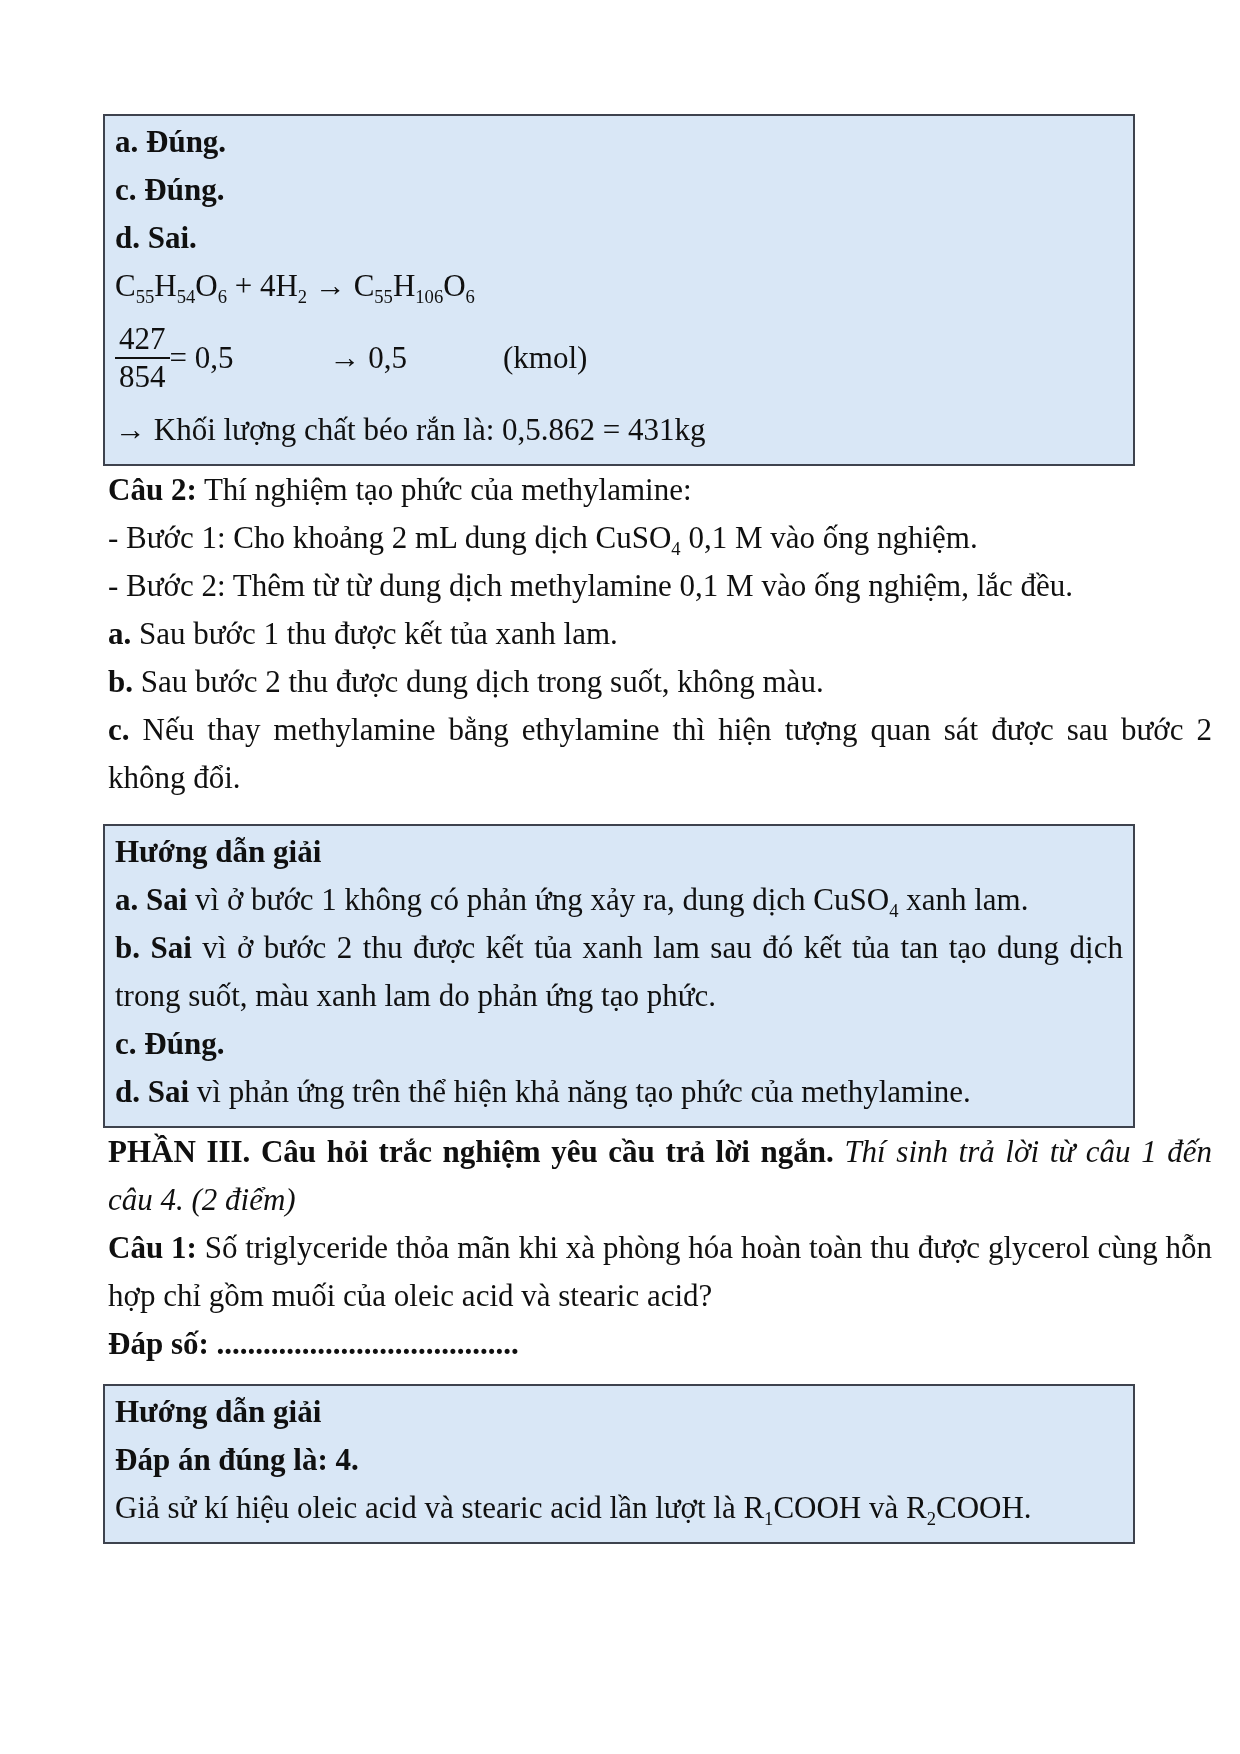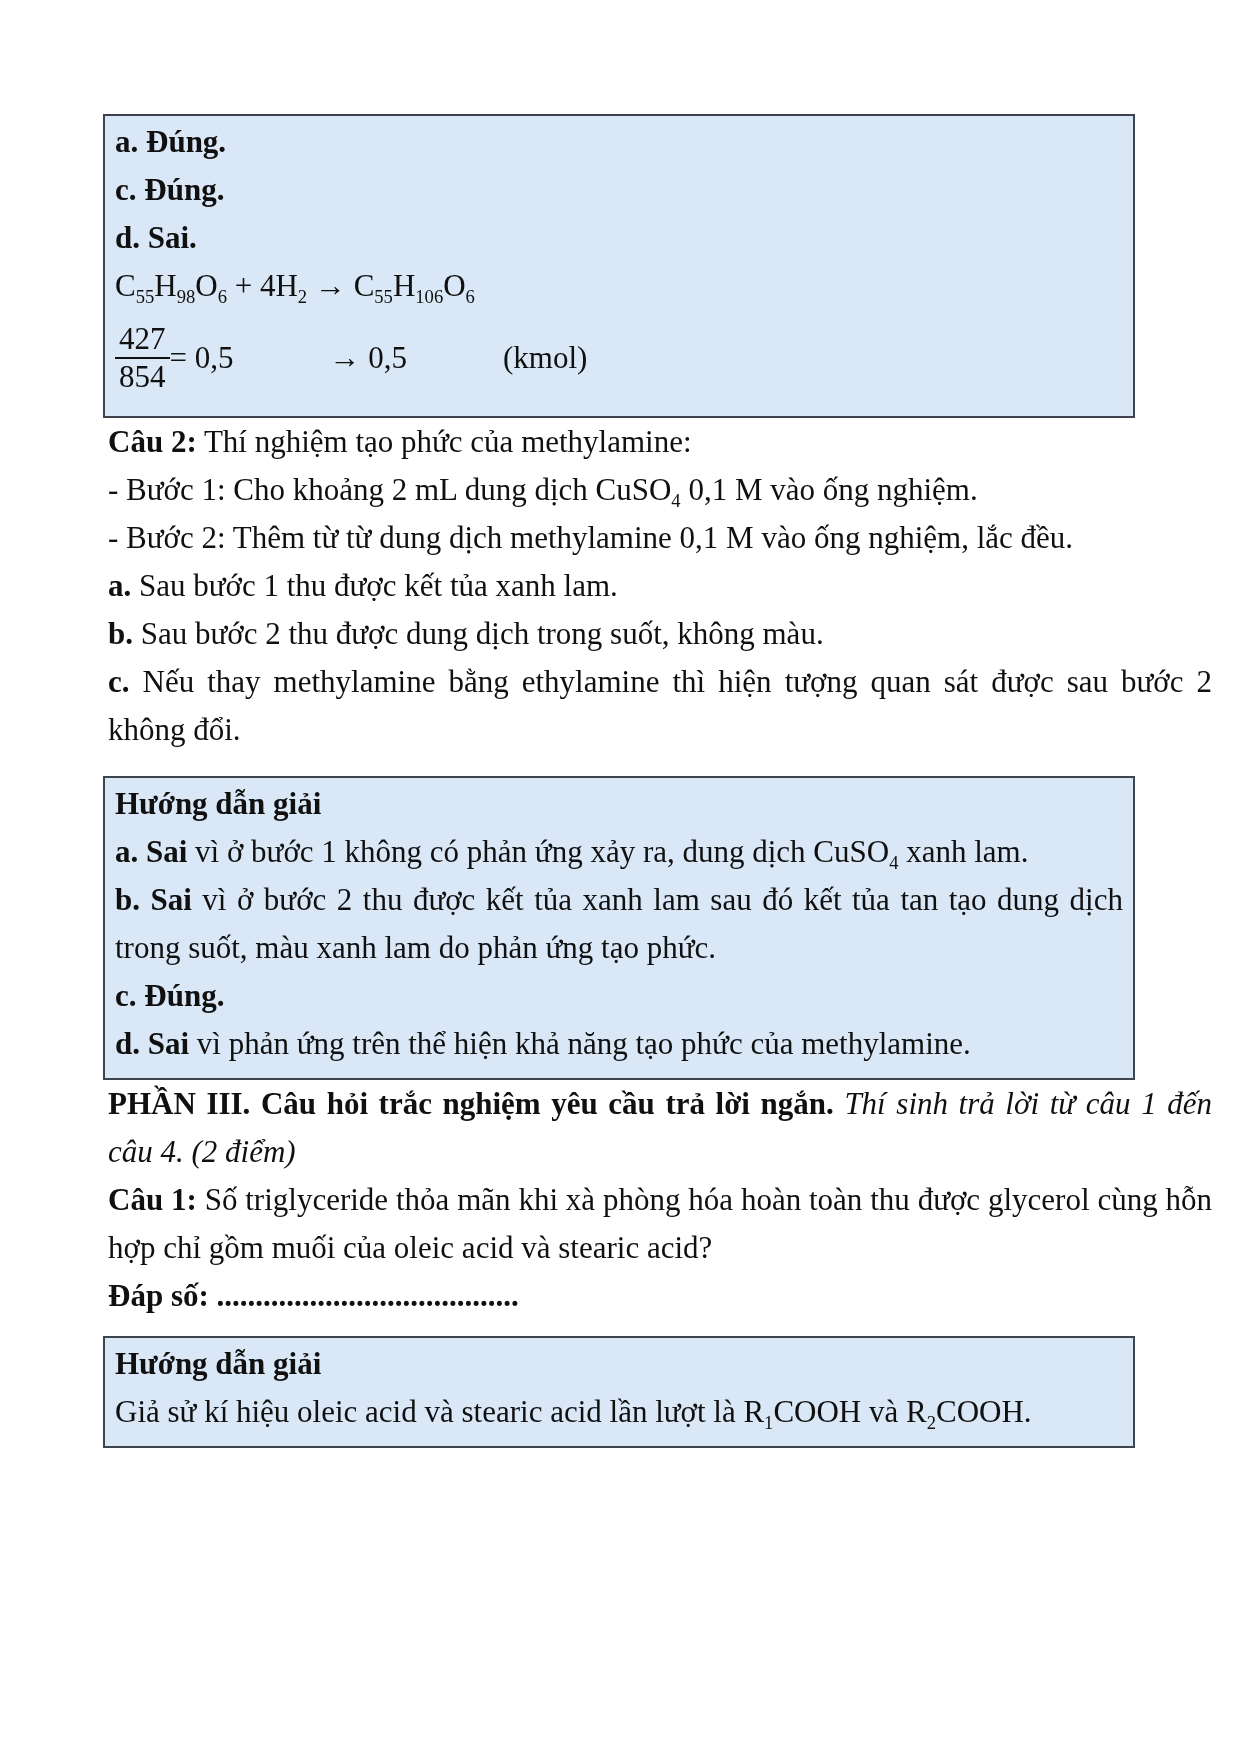--- a/index.html
+++ b/index.html
@@ -41,30 +41,31 @@
 </style>
 </head>
 <body>
 
 <div class="page">
 
   <div class="box">
     <p><span class="b">a. Đúng.</span></p>
     <p><span class="b">c. Đúng.</span></p>
     <p><span class="b">d. Sai.</span></p>
-    <p><span>C</span><sub>55</sub><span>H</span><sub>98</sub><span>O</span><sub>6</sub><span> + 4H</span><sub>2</sub><span> → C</span><sub>55</sub><span>H</span><sub>106</sub><span>O</span><sub>6</sub></p>
+    <p><span>C</span><sub>55</sub><span>H</span><sub>54</sub><span>O</span><sub>6</sub><span> + 4H</span><sub>2</sub><span> → C</span><sub>55</sub><span>H</span><sub>106</sub><span>O</span><sub>6</sub></p>
     <p class="fracline">
       <span class="frac">
         <span class="num">427</span>
         <span class="den">854</span>
       </span>
       <span class="after-frac">= 0,5</span>
       <span class="gap">→ 0,5</span>
       <span class="gap">(kmol)</span>
     </p>
+    <p><span>→ Khối lượng chất béo rắn là: 0,5.862 = 431kg</span></p>
   </div>
 
   <div class="txt">
     <p><span class="b">Câu 2:</span><span> Thí nghiệm tạo phức của methylamine:</span></p>
     <p><span>- Bước 1: Cho khoảng 2 mL dung dịch CuSO</span><sub>4</sub><span> 0,1 M vào ống nghiệm.</span></p>
     <p><span>- Bước 2: Thêm từ từ dung dịch methylamine 0,1 M vào ống nghiệm, lắc đều.</span></p>
     <p><span class="b">a.</span><span> Sau bước 1 thu được kết tủa xanh lam.</span></p>
     <p><span class="b">b.</span><span> Sau bước 2 thu được dung dịch trong suốt, không màu.</span></p>
     <p><span class="b">c.</span><span> Nếu thay methylamine bằng ethylamine thì hiện tượng quan sát được sau bước 2 không đổi.</span></p>
   </div>
@@ -78,16 +79,17 @@
   </div>
 
   <div class="txt">
     <p><span class="b">PHẦN III. Câu hỏi trắc nghiệm yêu cầu trả lời ngắn.</span><span class="i"> Thí sinh trả lời từ câu 1 đến câu 4. (2 điểm)</span></p>
     <p><span class="b">Câu 1:</span><span> Số triglyceride thỏa mãn khi xà phòng hóa hoàn toàn thu được glycerol cùng hỗn hợp chỉ gồm muối của oleic acid và stearic acid?</span></p>
     <p><span class="b">Đáp số: </span><span class="b">.......................................</span></p>
   </div>
 
   <div class="box mt16">
     <p><span class="b">Hướng dẫn giải</span></p>
+    <p><span class="b">Đáp án đúng là: 4.</span></p>
     <p><span>Giả sử kí hiệu oleic acid và stearic acid lần lượt là R</span><sub>1</sub><span>COOH và R</span><sub>2</sub><span>COOH.</span></p>
   </div>
 
 </div>
 
 </body></html>

